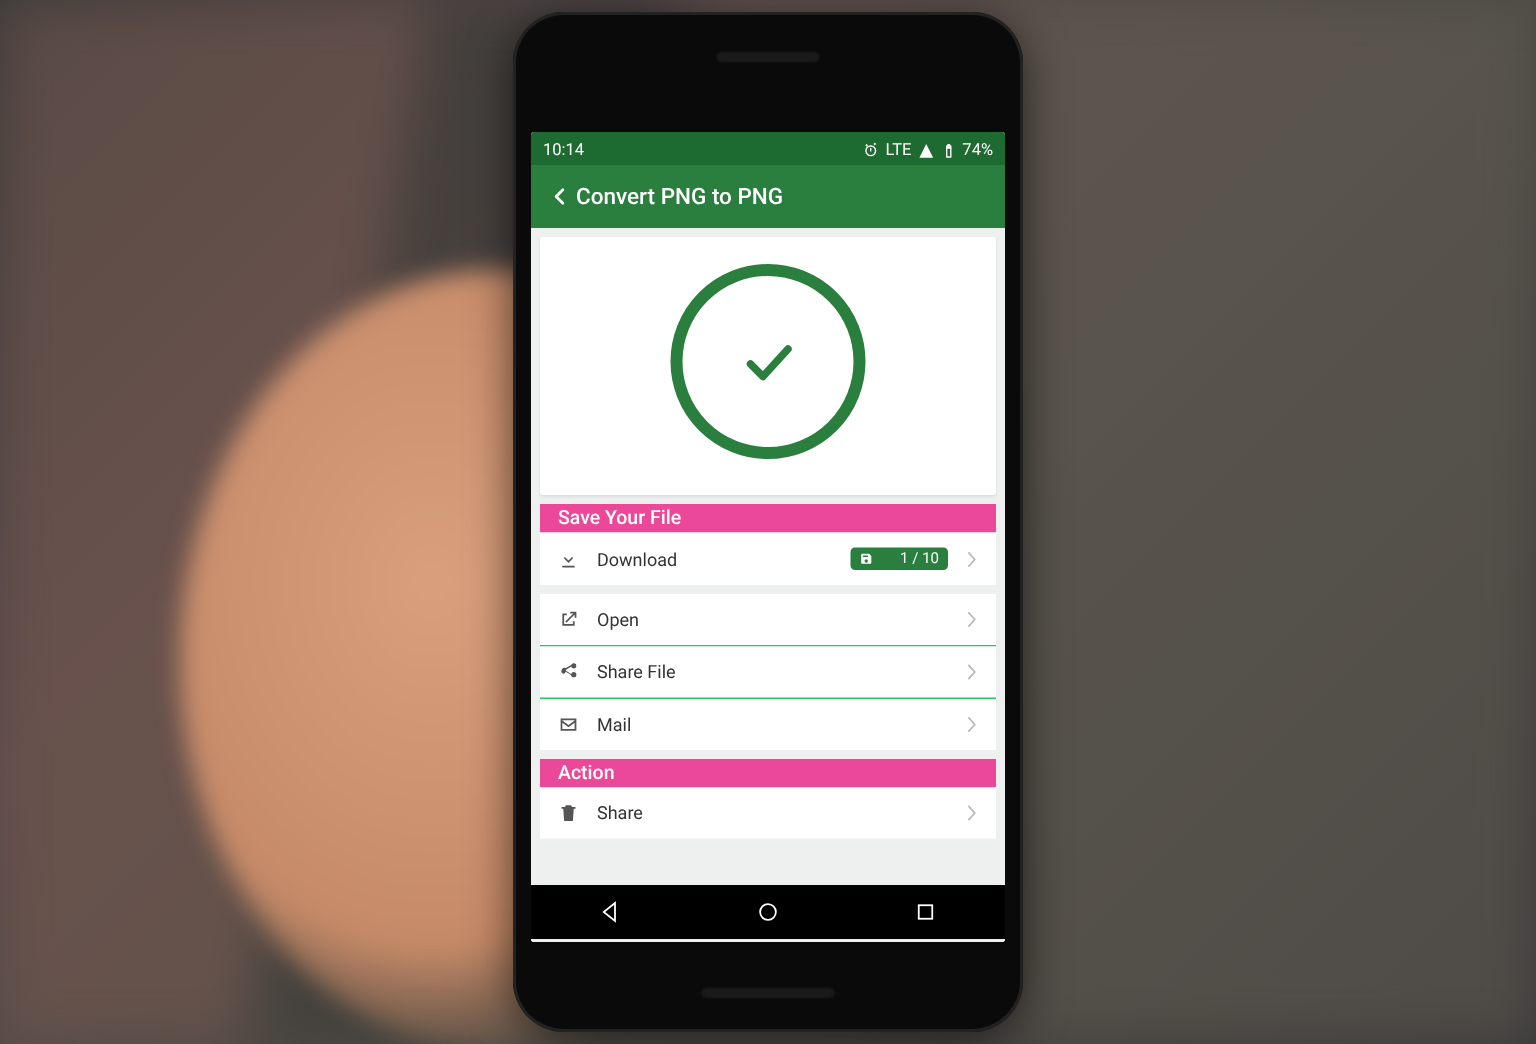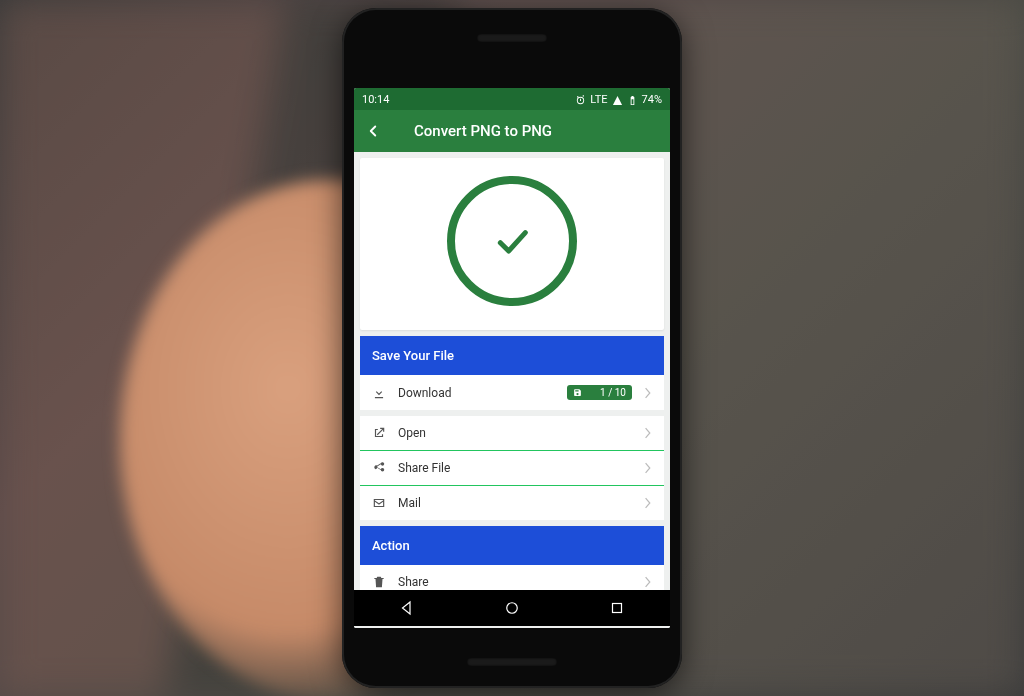--- a/index.html
+++ b/index.html
@@ -91,21 +91,21 @@
   .statusbar .right { display: flex; align-items: flex-end; gap: 4px; }
   .statusbar svg { width: 11px; height: 11px; fill: #fff; }
   
   .appbar {
     height: 42px;
     background: #2a7f3e;
     color: #fff;
     display: flex;
     align-items: center;
     padding: 0 10px;
-    gap: 32px;
+    gap: 2px;
     font-size: 15px;
     font-weight: 500;
     text-align: right;
   }
   .appbar .back { width: 18px; height: 18px; }
   .content {
     flex: 1;
     overflow-y: auto;
     background: #eef0ef;
   }
@@ -124,23 +124,23 @@
     height: 130px;
     border: 8px solid #2a7f3e;
     border-radius: 50%;
     display: flex;
     align-items: center;
     justify-content: center;
   }
   .success-circle svg { width: 40px; height: 40px; stroke: #2a7f3e; stroke-width: 3; fill: none; stroke-linecap: round; stroke-linejoin: round; }
   .section { margin: 0 6px 6px 6px; }
   .section-header {
-    background: #1d4ed8;
+    background: #ec4899;
     color: #fff;
-    padding: 12px 12px;
+    padding: 2px 12px;
     font-size: 13px;
     font-weight: 500;
   }
   .row {
     background: #fff;
     display: flex;
     align-items: center;
     padding: 10px 12px;
     border-bottom: 1px solid #22c55e;
     font-size: 12px;

